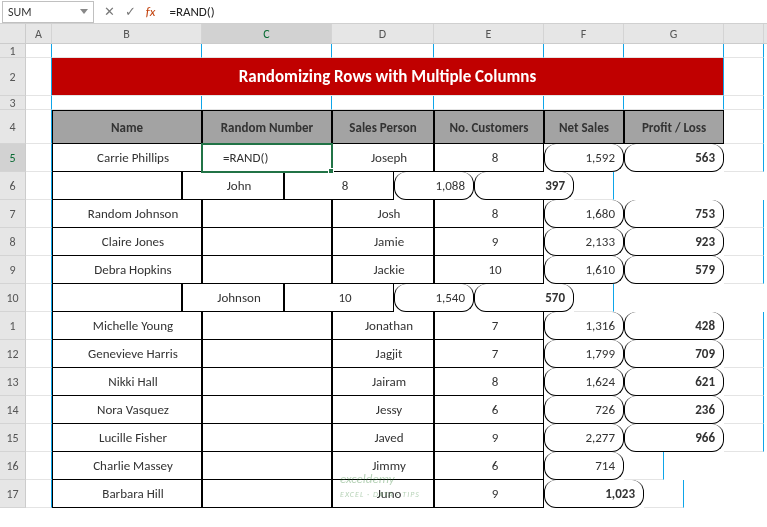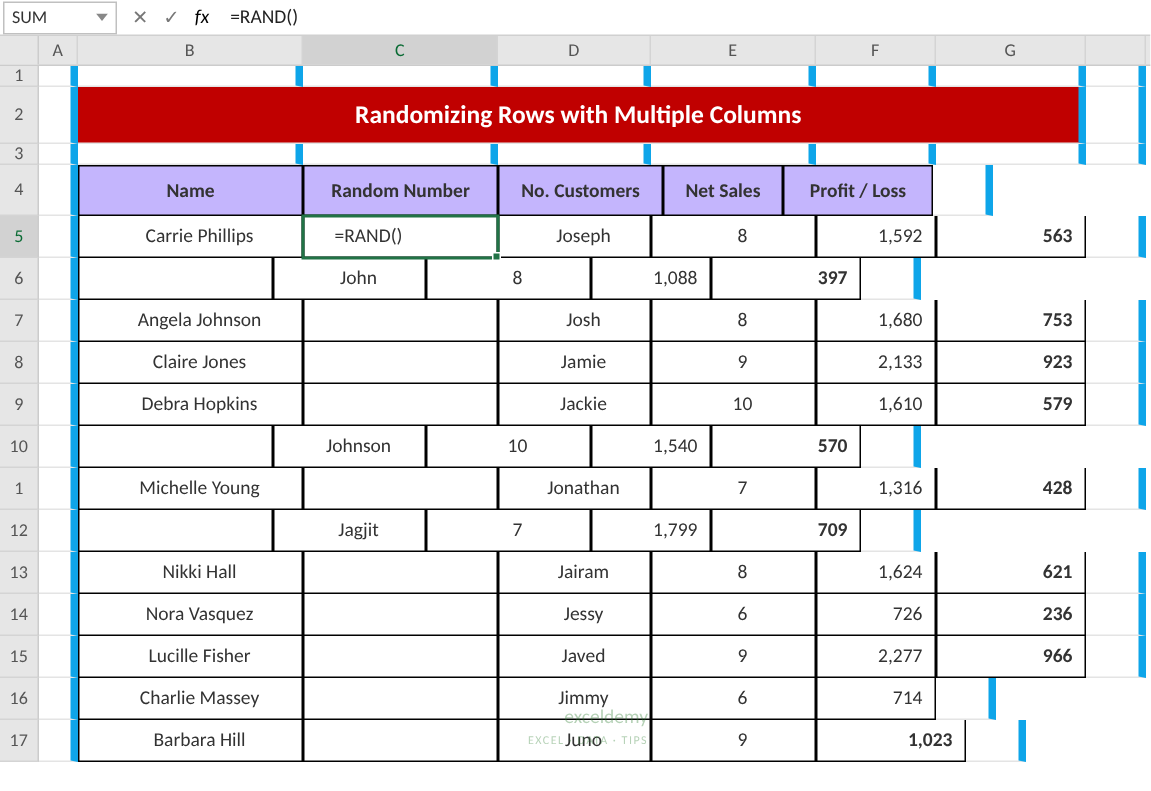--- a/index.html
+++ b/index.html
@@ -16,21 +16,21 @@
 
 
 .formula-bar-row {
   display: flex;
   align-items: center;
   height: 24px;
   border-bottom: 1px solid #d0d0d0;
   background: #fff;
 }
 .name-box {
-  width: 76px;
+  width: 92px;
   height: 22px;
   border: 1px solid #c0c0c0;
   background: #fff;
   display: flex;
   align-items: center;
   padding: 0 5px;
   font-size: 12px;
   margin-left: 2px;
   position: relative;
 }
@@ -45,21 +45,21 @@
   color: #666;
 }
 .fx-controls {
   display: flex;
   align-items: center;
   gap: 10px;
   padding: 0 10px;
   color: #777;
 }
 .fx-controls span { font-size: 13px; }
-.fx-label { font-style: italic; color: #000000; }
+.fx-label { font-style: italic; color: #c2410c; }
 .formula-input {
   flex: 1;
   padding: 0 4px;
   font-size: 13px;
   color: #222;
 }
 
 
 .col-headers {
   display: flex;
@@ -94,21 +94,21 @@
   background: #e6e6e6;
   border-right: 1px solid #ccc;
   border-bottom: 1px solid #d4d4d4;
   text-align: center;
   font-size: 12px;
   color: #555;
   line-height: 28px;
 }
 .row-h.active { background: #d2d2d2; color: #0a6b34; font-weight: 500; }
 .cell {
-  border-right: 5px solid #0ea5e9;
+  border-right: 1px solid #0ea5e9;
   border-bottom: 1px solid #e4e4e4;
   line-height: 28px;
   overflow: hidden;
   white-space: nowrap;
 }
 
 
 .cA { width: 26px; }
 .cB { width: 150px; }
 .cC { width: 130px; }
@@ -128,21 +128,21 @@
   font-weight: bold;
   font-size: 17px;
   text-align: center;
   display: flex;
   align-items: center;
   justify-content: center;
 }
 
 
 .thead .tcell {
-  background: #c4b5fd;
+  background: #a3a3a3;
   border: 1px solid #000;
   font-weight: bold;
   font-size: 13px;
   text-align: center;
   display: flex;
   align-items: center;
   justify-content: center;
 }
 
 
@@ -150,21 +150,21 @@
   border-left: 1px solid #000;
   border-right: 1px solid #000;
   border-bottom: 1px solid #000;
   padding: 0 8px;
   display: flex;
   align-items: center;
   font-size: 13px;
   background: #fff;
 }
 .center { justify-content: center; padding-left: 20px; }
-.right { justify-content: flex-end; }
+.right { justify-content: flex-end; border-radius: 12px; }
 .bold { font-weight: bold; }
 
 
 .editing {
   outline: 2px solid #217346;
   outline-offset: -1px;
   background: #fff !important;
   position: relative;
   z-index: 5;
 }
@@ -175,27 +175,28 @@
   width: 6px;
   height: 6px;
   background: #217346;
   border: 1px solid #fff;
 }
 
 
 .watermark {
   position: absolute;
   top: 472px;
-  left: 352px;
+  left: 340px;
   font-size: 13px;
   color: rgba(46,125,50,0.35);
   pointer-events: none;
   z-index: 10;
-  text-align: right;
+  text-align: left;
   line-height: 1.1;
+  font-style: italic;
 }
 .watermark .small { font-size: 8px; letter-spacing: 1px; }
 
 .row.short { height: 14px; }
 .row.short .row-h { height: 14px; line-height: 14px; }
 .row.short .cell { height: 14px; line-height: 14px; }
 </style>
 </head>
 <body>
 
@@ -261,20 +262,21 @@
     <div class="cell cF"></div>
     <div class="cell cG"></div>
     <div class="cell cH"></div>
   </div>
 
   <div class="row thead" style="height:34px">
     <div class="row-h" style="height:34px;line-height:34px">4</div>
     <div class="cell cA" style="height:34px"></div>
     <div class="tcell cB">Name</div>
     <div class="tcell cC">Random Number</div>
+    <div class="tcell cD">Sales Person</div>
     <div class="tcell cE">No. Customers</div>
     <div class="tcell cF">Net Sales</div>
     <div class="tcell cG">Profit / Loss</div>
     <div class="cell cH" style="height:34px"></div>
   </div>
 
   <div id="data-rows">
       <div class="row">
         <div class="row-h active">5</div>
         <div class="cell cA"></div>
@@ -292,21 +294,21 @@
         <div class="tcell cC center"></div>
         <div class="tcell cD center">John</div>
         <div class="tcell cE center">8</div>
         <div class="tcell cF right">1,088</div>
         <div class="tcell cG right bold">397</div>
         <div class="cell cH"></div>
       </div>
       <div class="row">
         <div class="row-h">7</div>
         <div class="cell cA"></div>
-        <div class="tcell cB center">Angela Johnson</div>
+        <div class="tcell cB center">Random Johnson</div>
         <div class="tcell cC center"></div>
         <div class="tcell cD center">Josh</div>
         <div class="tcell cE center">8</div>
         <div class="tcell cF right">1,680</div>
         <div class="tcell cG right bold">753</div>
         <div class="cell cH"></div>
       </div>
       <div class="row">
         <div class="row-h">8</div>
         <div class="cell cA"></div>
@@ -346,20 +348,21 @@
         <div class="tcell cC center"></div>
         <div class="tcell cD center">Jonathan</div>
         <div class="tcell cE center">7</div>
         <div class="tcell cF right">1,316</div>
         <div class="tcell cG right bold">428</div>
         <div class="cell cH"></div>
       </div>
       <div class="row">
         <div class="row-h">12</div>
         <div class="cell cA"></div>
+        <div class="tcell cB center">Genevieve Harris</div>
         <div class="tcell cC center"></div>
         <div class="tcell cD center">Jagjit</div>
         <div class="tcell cE center">7</div>
         <div class="tcell cF right">1,799</div>
         <div class="tcell cG right bold">709</div>
         <div class="cell cH"></div>
       </div>
       <div class="row">
         <div class="row-h">13</div>
         <div class="cell cA"></div>

